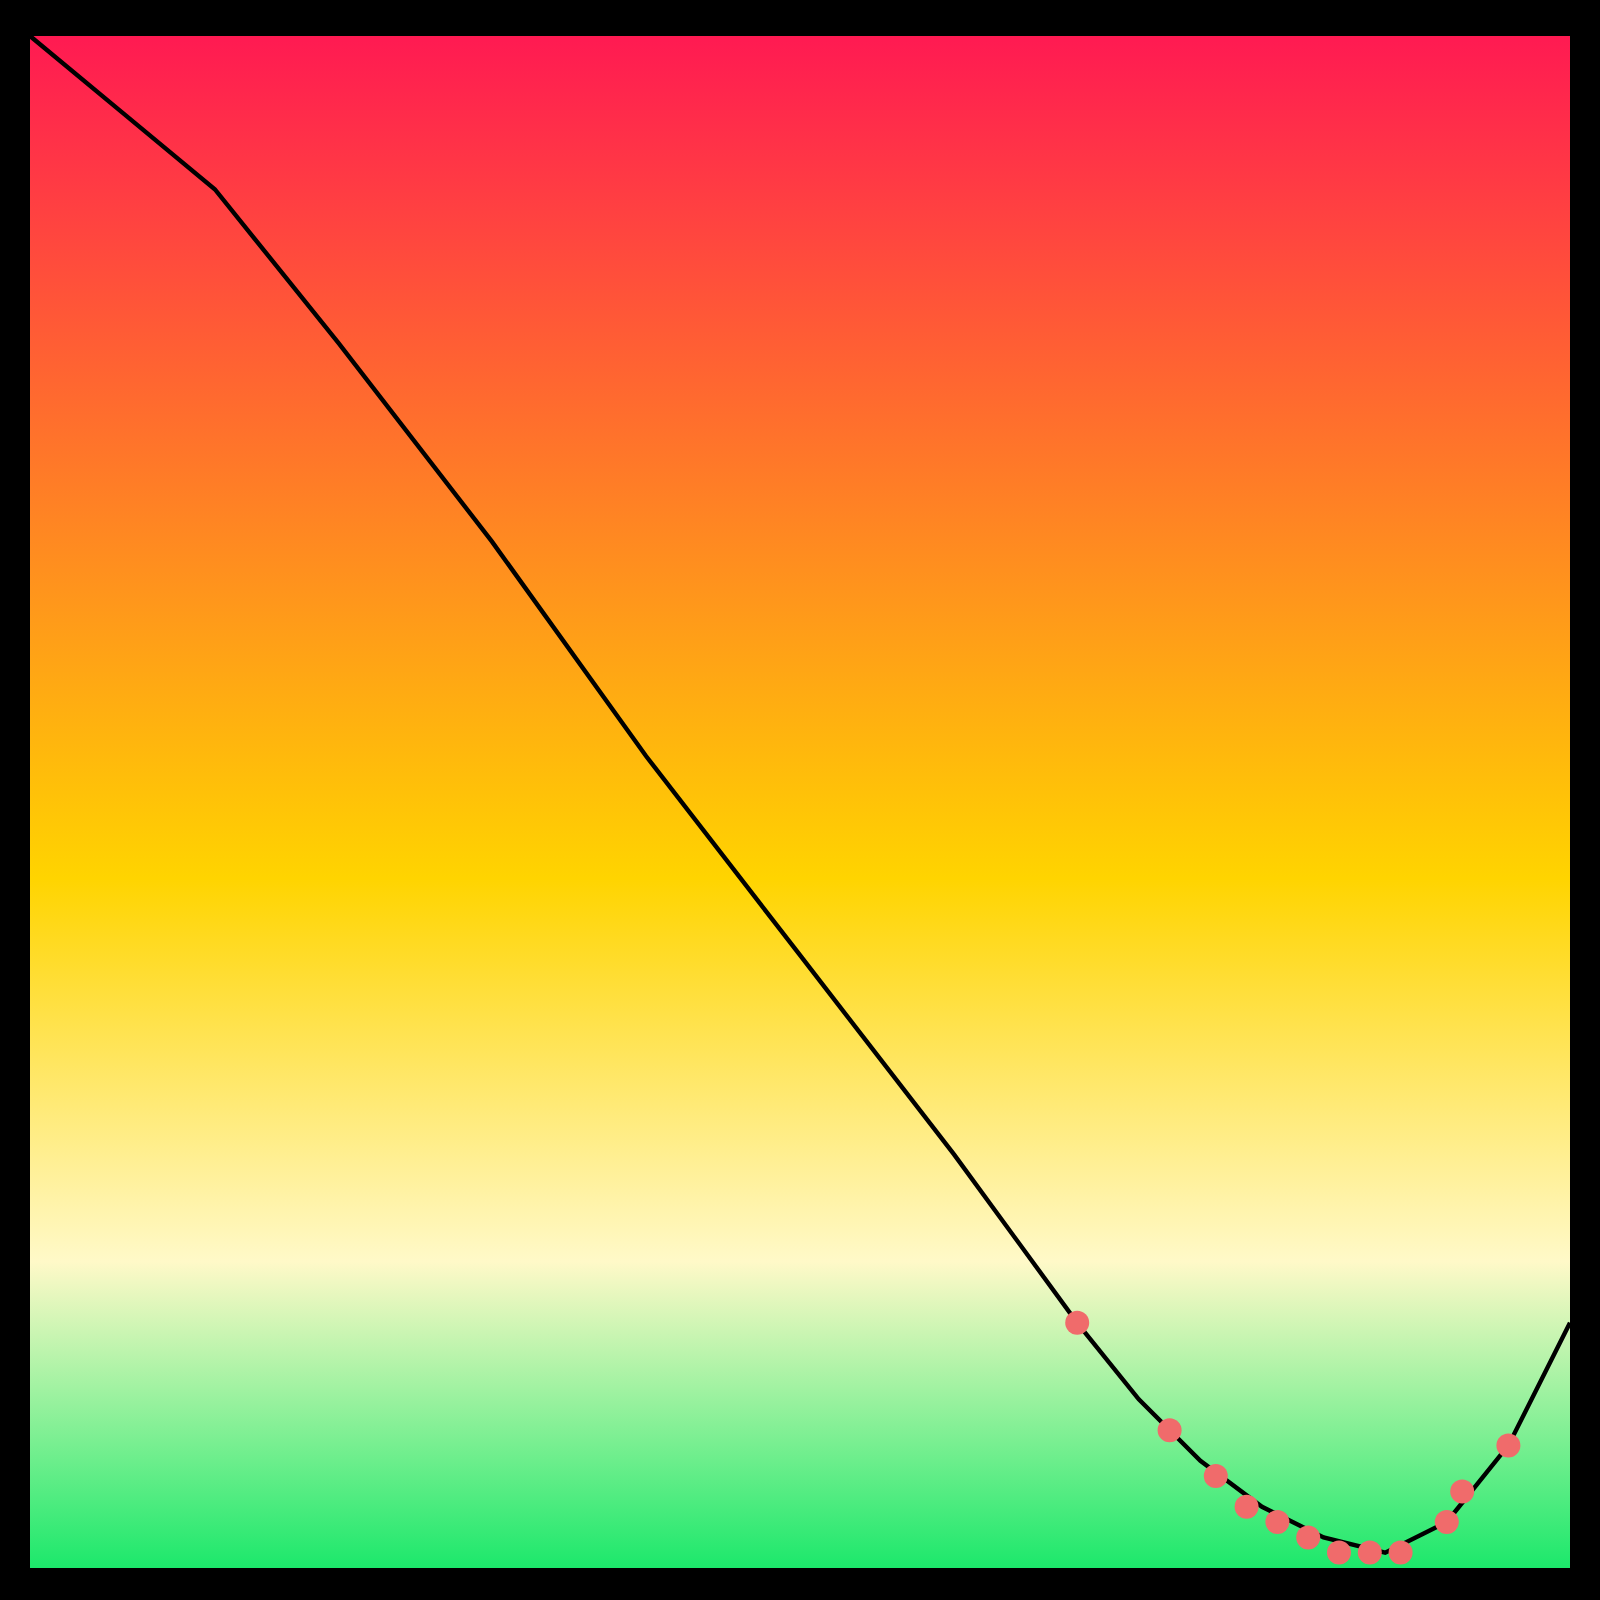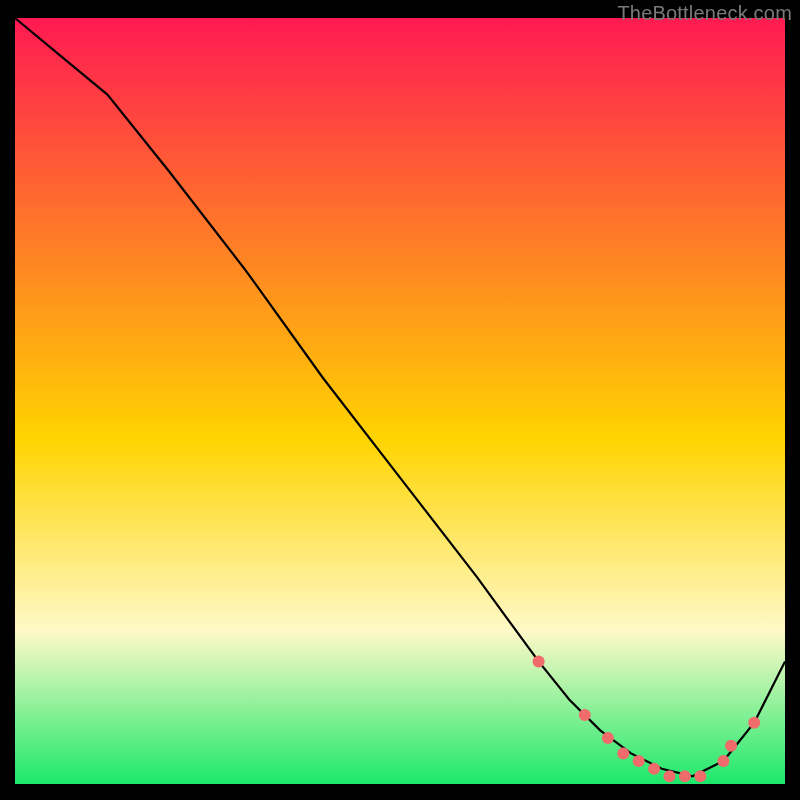--- a/index.html
+++ b/index.html
@@ -61,14 +61,13 @@
         <circle cx="654.1" cy="768.7" r="6"></circle>
         <circle cx="669.5" cy="776.3" r="6"></circle>
         <circle cx="684.9" cy="776.3" r="6"></circle>
         <circle cx="700.3" cy="776.3" r="6"></circle>
         <circle cx="723.4" cy="761.0" r="6"></circle>
         <circle cx="731.1" cy="745.7" r="6"></circle>
         <circle cx="754.2" cy="722.7" r="6"></circle>
       </g>
   </svg>
 
-  <div class="watermark">TheBottleneck.com</div>
 </div>
 
 </body></html>

